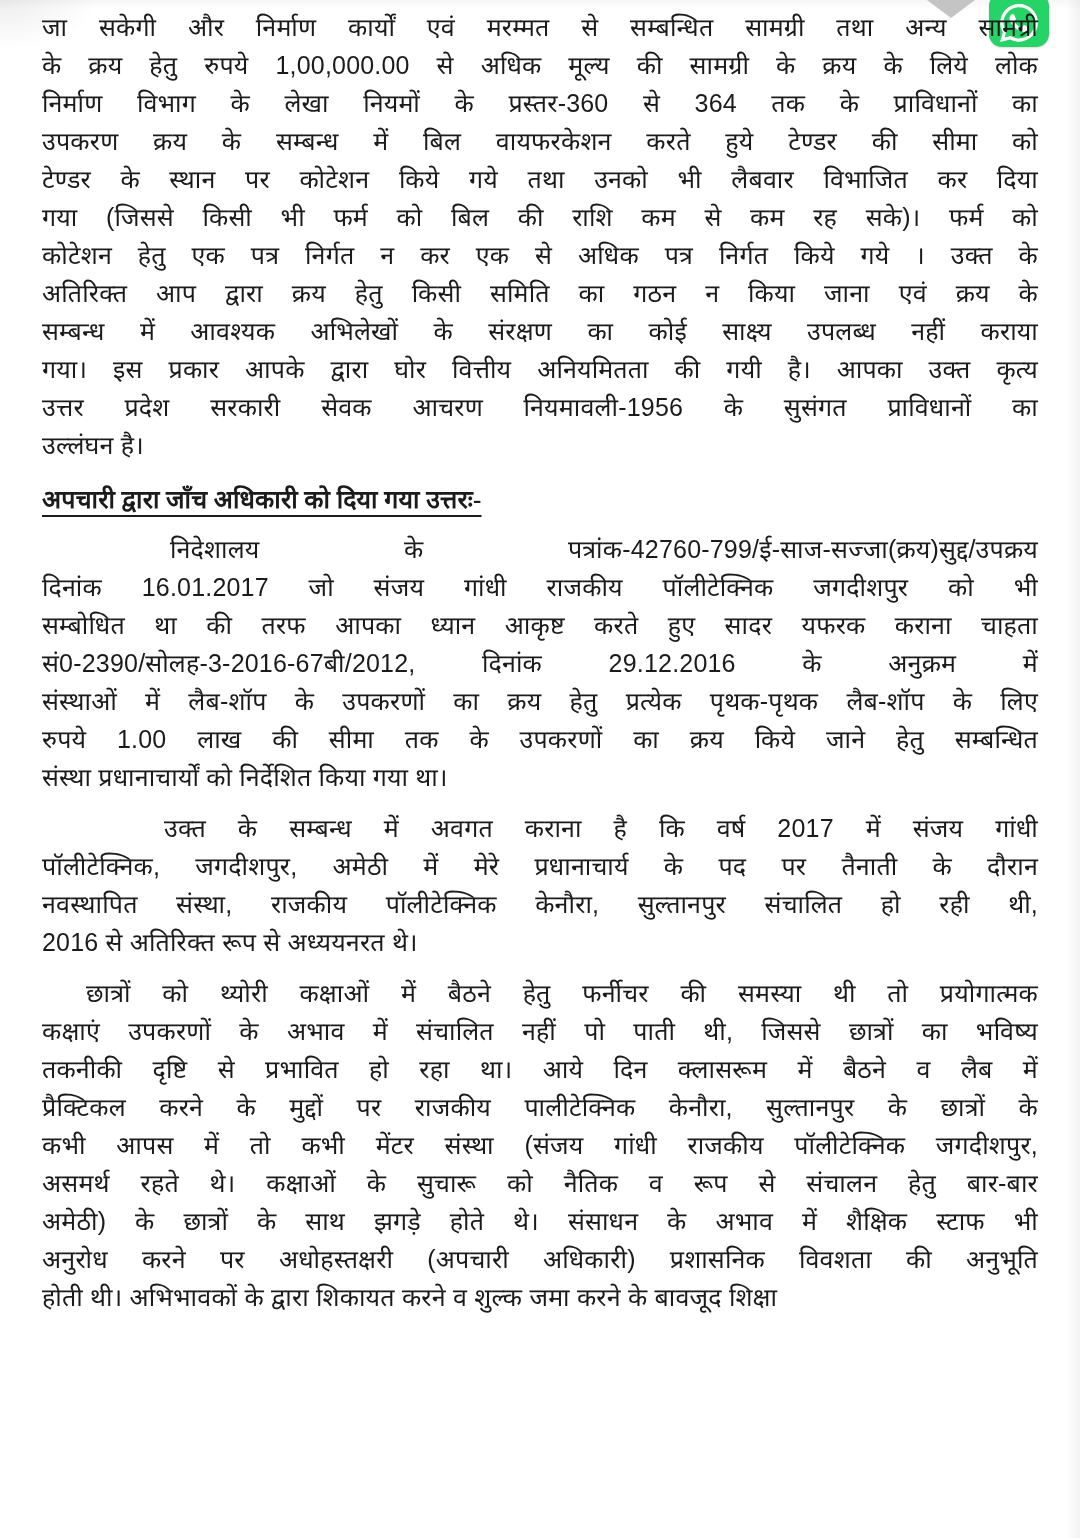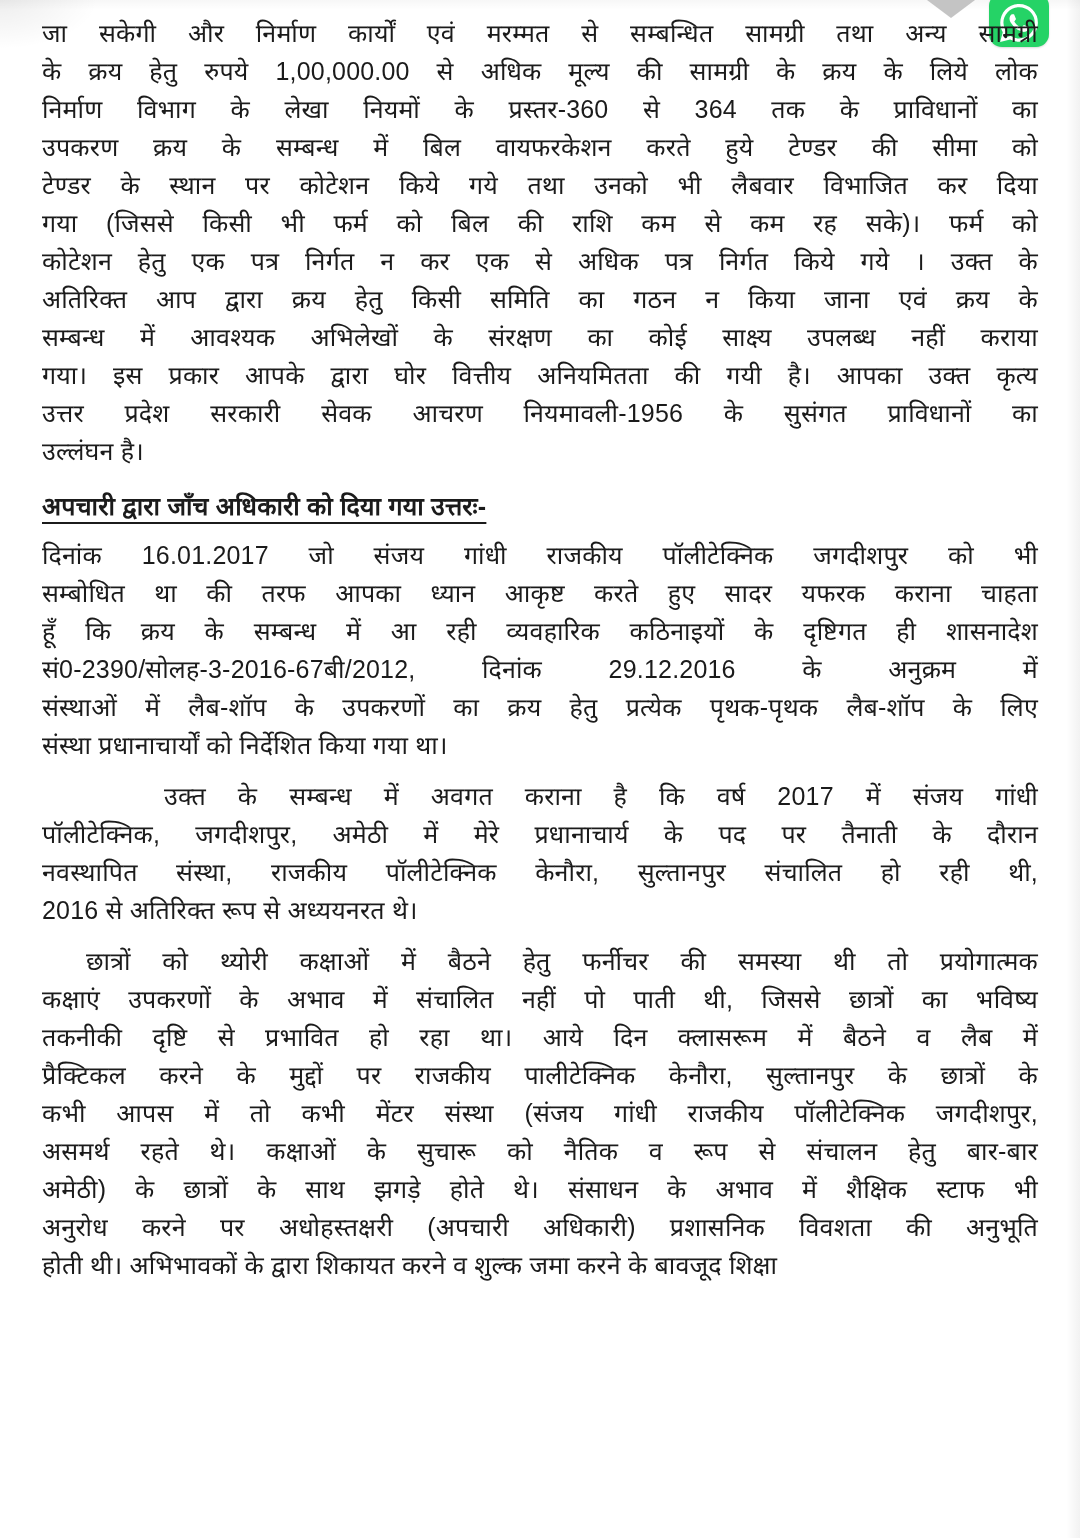--- a/index.html
+++ b/index.html
@@ -42,38 +42,39 @@
     background: #25d366;
     display: flex; align-items: center; justify-content: center;
     box-shadow: 0 1px 2px rgba(0,0,0,0.15);
   }
   .wa-badge svg { width: 38px; height: 38px; margin-top: 5px; }
   .doc {
     position: absolute;
     left: 0; top: 0;
     width: 100%;
     box-sizing: border-box;
-    padding: 14px 42px 0 42px;
+    padding: 8px 42px 0 42px;
     font-size: 25px;
     line-height: 38px;
     font-weight: 500;
     letter-spacing: 0.2px;
   }
   .para { margin: 0 0 13px 0; }
   .line {
     text-align: justify;
     text-align-last: justify;
   }
   .line.last { text-align-last: left; }
   .heading {
     margin: 17px 0 11px 0;
     text-decoration: underline;
     text-underline-offset: 7px;
     text-decoration-thickness: 2px;
     font-weight: 600;
+    font-family: Liberation Serif, serif;
   }
 </style>
 </head>
 <body>
 
 <div class="page" style="color: rgb(27, 27, 27);">
   <div class="corner-shade"></div>
   <div class="scroll-hint" style="border-top-color: rgb(196, 196, 196);"></div>
   <div class="wa-badge" title="WhatsApp" style="background: rgb(37, 211, 102);">
     <svg viewBox="0 0 24 24" aria-hidden="true">
@@ -90,25 +91,26 @@
         <div class="line">गया (जिससे किसी भी फर्म को बिल की राशि कम से कम रह सके)। फर्म को</div>
         <div class="line">कोटेशन हेतु एक पत्र निर्गत न कर एक से अधिक पत्र निर्गत किये गये । उक्त के</div>
         <div class="line">अतिरिक्त आप द्वारा क्रय हेतु किसी समिति का गठन न किया जाना एवं क्रय के</div>
         <div class="line">सम्बन्ध में आवश्यक अभिलेखों के संरक्षण का कोई साक्ष्य उपलब्ध नहीं कराया</div>
         <div class="line">गया। इस प्रकार आपके द्वारा घोर वित्तीय अनियमितता की गयी है। आपका उक्त कृत्य</div>
         <div class="line">उत्तर प्रदेश सरकारी सेवक आचरण नियमावली-1956 के सुसंगत प्राविधानों का</div>
         <div class="line last">उल्लंघन है।</div>
       </div>
       <div class="heading">अपचारी द्वारा जाँच अधिकारी को दिया गया उत्तरः-</div>
       <div class="para">
+        <div class="line" style="padding-left: 128px;">निदेशालय के पत्रांक-42760-799/ई-साज-सज्जा(क्रय)सुद्द/उपक्रय</div>
         <div class="line">दिनांक 16.01.2017 जो संजय गांधी राजकीय पॉलीटेक्निक जगदीशपुर को भी</div>
         <div class="line">सम्बोधित था  की तरफ आपका ध्यान आकृष्ट करते हुए सादर यफरक कराना चाहता</div>
-        <div class="line">हूँ कि क्रय के सम्बन्ध में आ रही व्यवहारिक कठिनाइयों के दृष्टिगत ही शासनादेश</div>
         <div class="line">सं0-2390/सोलह-3-2016-67बी/2012, दिनांक 29.12.2016 के अनुक्रम में</div>
         <div class="line">संस्थाओं में लैब-शॉप के उपकरणों का क्रय हेतु प्रत्येक पृथक-पृथक लैब-शॉप के लिए</div>
+        <div class="line">रुपये 1.00 लाख की सीमा तक के उपकरणों का क्रय किये जाने हेतु सम्बन्धित</div>
         <div class="line last">संस्था प्रधानाचार्यों को निर्देशित किया गया था।</div>
       </div>
       <div class="para">
         <div class="line" style="padding-left: 122px;">उक्त के सम्बन्ध में अवगत कराना है कि वर्ष 2017 में संजय गांधी</div>
         <div class="line">पॉलीटेक्निक, जगदीशपुर, अमेठी में मेरे प्रधानाचार्य के पद पर तैनाती के दौरान</div>
         <div class="line">नवस्थापित संस्था, राजकीय पॉलीटेक्निक केनौरा, सुल्तानपुर संचालित हो रही थी,</div>
         <div class="line last">2016 से अतिरिक्त रूप से अध्ययनरत थे।</div>
       </div>
       <div class="para">
         <div class="line" style="padding-left: 44px;">छात्रों को थ्योरी कक्षाओं में बैठने हेतु फर्नीचर की समस्या थी तो प्रयोगात्मक</div>

